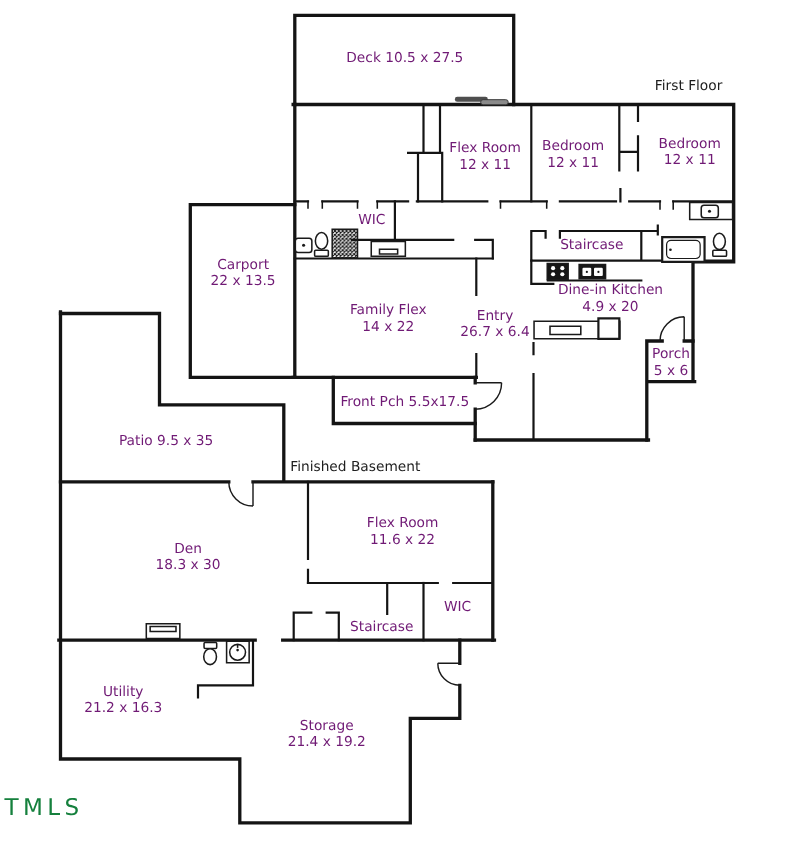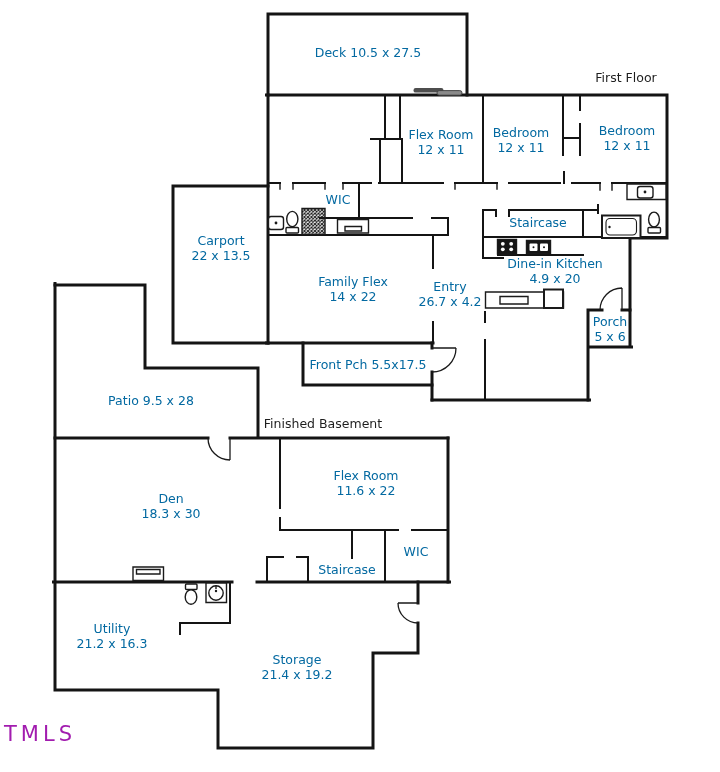--- a/index.html
+++ b/index.html
@@ -1,27 +1,27 @@
 <!DOCTYPE html>
 <html><head>
 <meta charset="utf-8">
 <style>
   html,body{margin:0;padding:0;background:#fff;}
   .plan{position:relative;width:720px;height:772px;background:#ffffff;overflow:hidden;}
   .plan svg{position:absolute;left:0;top:0;}
   .lbl{
     position:absolute;transform:translate(-50%,-50%);
     text-align:center;font-family:"DejaVu Sans",sans-serif;
-    font-size:12.5px;color:#0369a1;line-height:14.5px;white-space:nowrap;
+    font-size:12.5px;color:#701a75;line-height:14.5px;white-space:nowrap;
   }
   .title{font-size:12.5px;color:#1e1e1e;text-align:right;}
   .wm{
     position:absolute;left:4px;top:722px;
     font-family:"DejaVu Sans",sans-serif;font-size:21px;
-    color:#a21caf;letter-spacing:4px;
+    color:#15803d;letter-spacing:4px;
   }
   path,rect,ellipse,circle{vector-effect:non-scaling-stroke;}
 </style>
 </head>
 <body>
 
 <div class="plan">
 
 <svg width="720" height="772" viewBox="0 0 720 772">
   <defs>
@@ -186,32 +186,32 @@
 
   <div class="lbl" style="left:538px;top:223px">Staircase</div>
 
   <div class="lbl" style="left:555px;top:271px">
     <div>Dine-in Kitchen</div>
     <div>4.9 x 20</div>
   </div>
 
   <div class="lbl" style="left:450px;top:294px">
     <div>Entry</div>
-    <div>26.7 x 4.2</div>
+    <div>26.7 x 6.4</div>
   </div>
 
   <div class="lbl" style="left:610px;top:329px">
     <div>Porch</div>
     <div>5 x 6</div>
   </div>
 
   <div class="lbl" style="left:368px;top:365px">Front Pch 5.5x17.5</div>
 
 
-  <div class="lbl" style="left:151px;top:401px">Patio 9.5 x 28</div>
+  <div class="lbl" style="left:151px;top:401px">Patio 9.5 x 35</div>
 
   <div class="lbl" style="left:171px;top:506px">
     <div>Den</div>
     <div>18.3 x 30</div>
   </div>
 
   <div class="lbl" style="left:366px;top:483px">
     <div>Flex Room</div>
     <div>11.6 x 22</div>
   </div>

